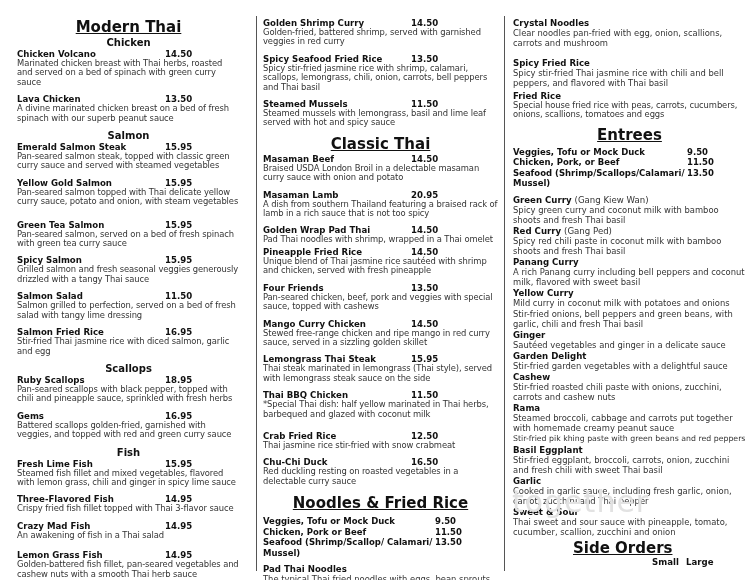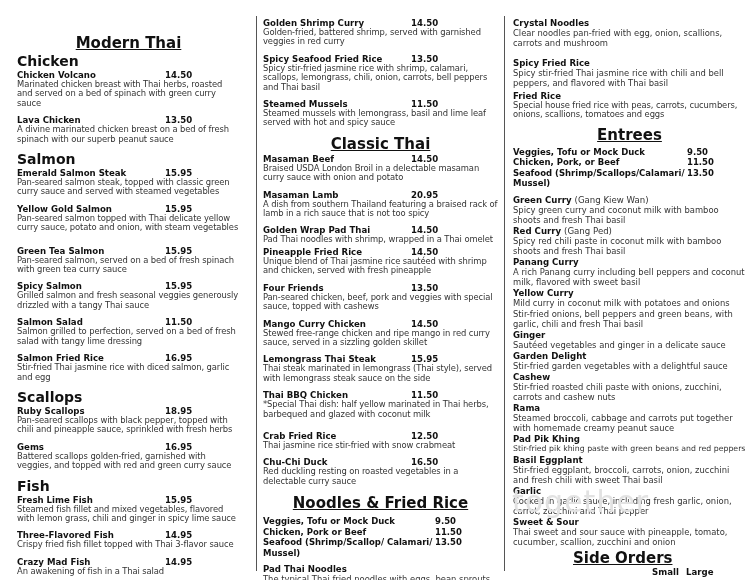--- a/index.html
+++ b/index.html
@@ -1,25 +1,25 @@
 <!DOCTYPE html>
 <html><head>
 <meta charset="utf-8">
 <style>
   html, body { margin: 0; padding: 0; background: #ffffff; }
   body { width: 750px; height: 580px; overflow: hidden; position: relative;
          font-family: "DejaVu Sans", "Liberation Sans", sans-serif; color: #1f1f1f; }
   .col { position: absolute; top: 0; height: 580px; box-sizing: border-box; }
-  .col1 { left: 0; width: 248px; padding: 34px 8px 0 17px; }
+  .col1 { left: 0; width: 248px; padding: 18px 8px 0 17px; }
   .col2 { left: 256px; width: 248px; padding: 16px 6px 0 6px; border-left: 1.5px solid #555; top: 16px; height: 555px; }
   .col3 { left: 504px; width: 246px; padding: 16px 4px 0 8px; border-left: 1.5px solid #555; top: 16px; height: 555px; }
   .col2, .col3 { padding-top: 2px; }
   .big-title { text-align: center; font-weight: bold; font-size: 15px; text-decoration: underline;
                margin: 0 0 1px 0; color: #111; }
-  .sec-title { font-weight: bold; font-size: 14px; margin: 4px 0 1px 0; color: #111; }
+  .sec-title { text-align: center; font-weight: bold; font-size: 10px; margin: 4px 0 1px 0; color: #111; }
   .item { margin: 0 0 7px 0; }
   .item.tight { margin-bottom: 2px; }
   .item-head { display: flex; font-size: 8.6px; font-weight: bold; line-height: 10px; color: #111; }
   .item-name { width: 148px; flex: none; }
   .item-price { flex: none; }
   .item-desc { font-size: 8.4px; line-height: 9.4px; color: #333; letter-spacing: -0.1px; }
   .pricelist { margin: 4px 0 6px 0; }
   .price-row { display: flex; font-size: 8.5px; font-weight: bold; line-height: 10.5px; color: #111; }
   .price-row .pl-label { flex: none; }
   .noodle-list .pl-label { width: 172px; }
@@ -327,21 +327,20 @@
     </div>
   <div class="ent-item">
       <div class="ent-head"><span>Cashew</span></div>
       <div class="ent-desc">Stir-fried roasted chili paste with onions, zucchini, carrots and cashew nuts</div>
     </div>
   <div class="ent-item">
       <div class="ent-head"><span>Rama</span></div>
       <div class="ent-desc">Steamed broccoli, cabbage and carrots put together with homemade creamy peanut sauce</div>
     </div>
   <div class="ent-item">
-      <div class="ent-head"><span>Pad Pik Khing</span></div>
       <div class="ent-desc" style="font-size:7.8px">Stir-fried pik khing paste with green beans and red peppers</div>
     </div>
   <div class="ent-item">
       <div class="ent-head"><span>Basil Eggplant</span></div>
       <div class="ent-desc">Stir-fried eggplant, broccoli, carrots, onion, zucchini and fresh chili with sweet Thai basil</div>
     </div>
   <div class="ent-item">
       <div class="ent-head"><span>Garlic</span></div>
       <div class="ent-desc">Cooked in garlic sauce, including fresh garlic, onion, carrot, zucchini and Thai pepper</div>
     </div>

